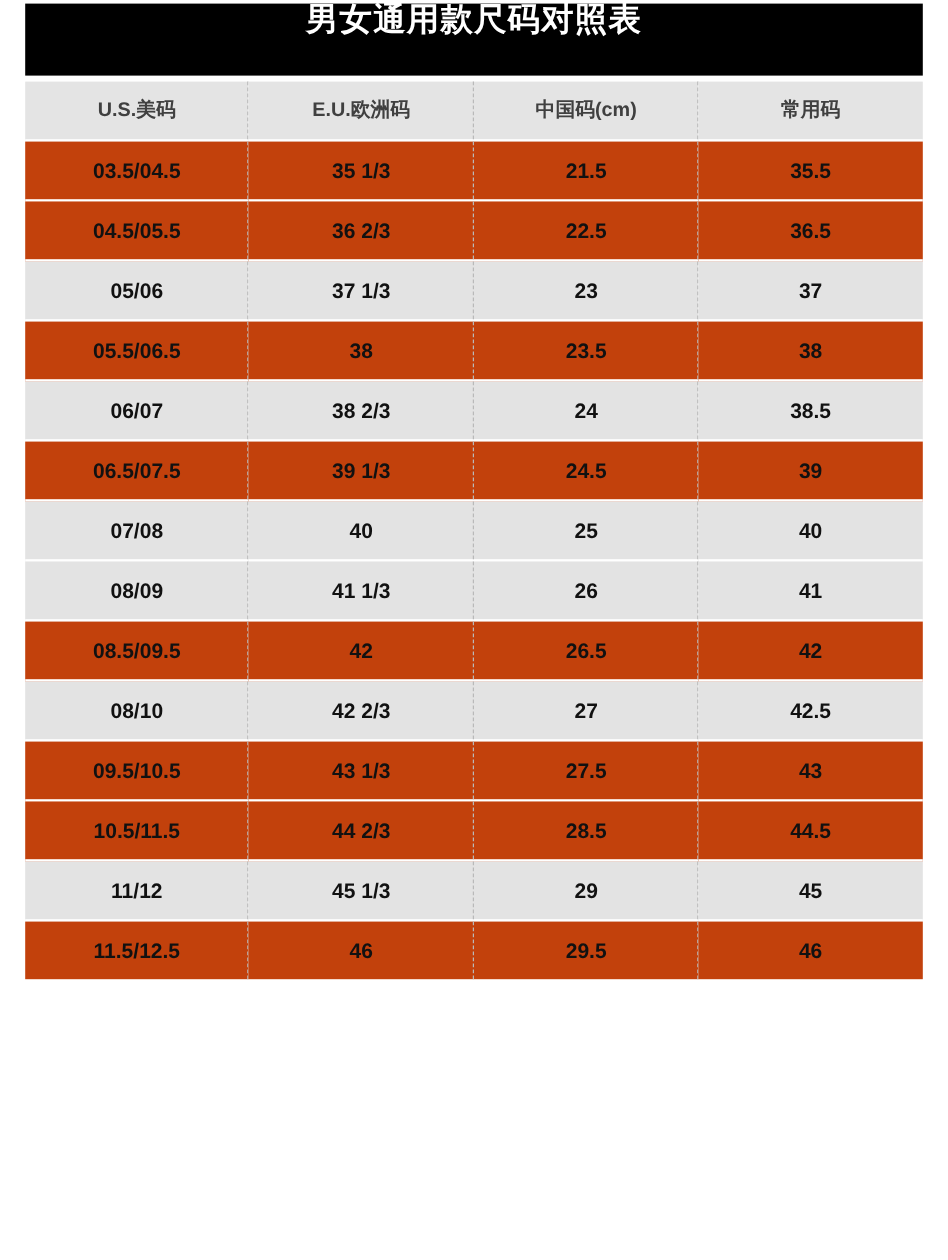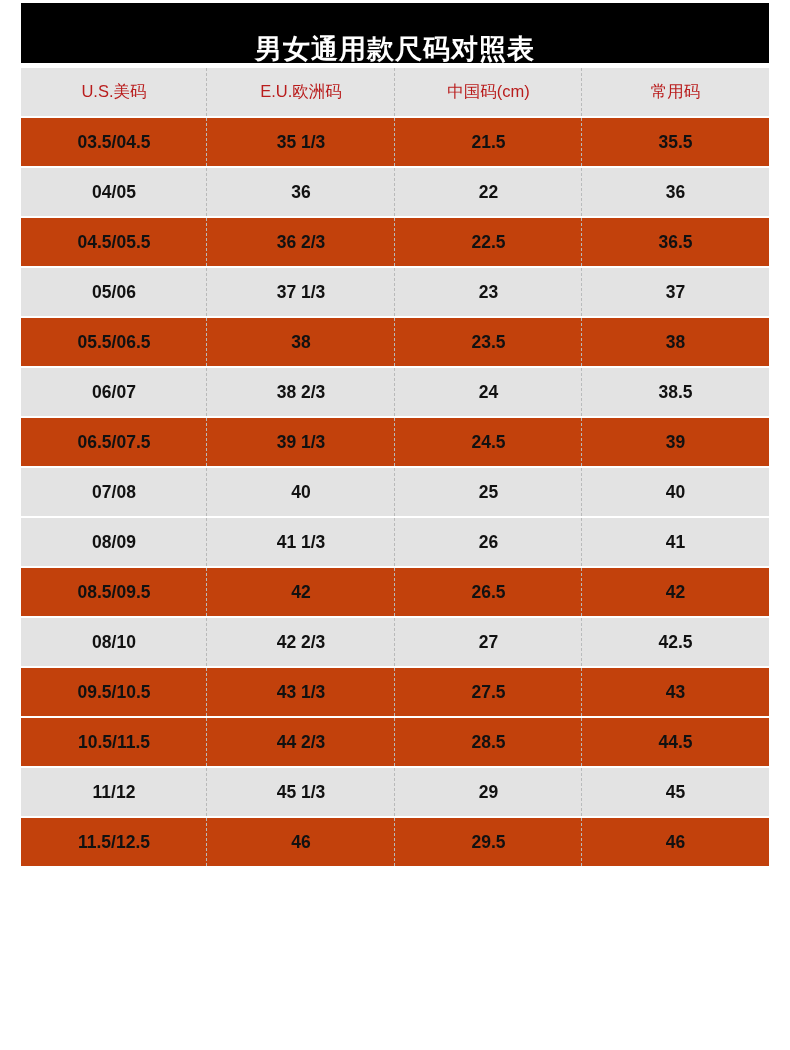--- a/index.html
+++ b/index.html
@@ -24,21 +24,21 @@
 
   
   .title-banner {
     position: absolute;
     left: 21px;
     top: 3px;
     width: 748px;
     height: 60px;
     background: #000000;
     display: flex;
-    align-items: flex-end;
+    align-items: flex-start;
     justify-content: center;
   }
   .title-text {
     color: #ffffff;
     font-size: 27px;
     font-weight: bold;
     letter-spacing: 1px;
     line-height: 1;
     white-space: nowrap;
   }
@@ -51,22 +51,22 @@
     width: 748px;
     border-collapse: separate;
     border-spacing: 0;
     table-layout: fixed;
   }
 
   .size-table tr.header-row td {
     background: #e4e4e4;
     height: 48px;
     font-size: 16.5px;
-    color: #b91c1c;
-    font-weight: normal;
+    color: #404040;
+    font-weight: bold;
   }
 
   .size-table tr.data-row td {
     height: 48px;
     font-size: 17.5px;
     color: #111111;
     font-weight: bold;
   }
 
   .size-table tr.row-light td { background: #c2410c; }
@@ -122,26 +122,20 @@
           <td class="sep">E.U.欧洲码</td>
           <td class="sep">中国码(cm)</td>
           <td>常用码</td>
         </tr>
         <tr class="data-row row-light">
           <td class="sep">03.5/04.5</td>
           <td class="sep">35 1/3</td>
           <td class="sep">21.5</td>
           <td>35.5</td>
         </tr>
-        <tr class="data-row row-dark">
-          <td class="sep">04/05</td>
-          <td class="sep">36</td>
-          <td class="sep">22</td>
-          <td>36</td>
-        </tr>
         <tr class="data-row row-light">
           <td class="sep">04.5/05.5</td>
           <td class="sep">36 2/3</td>
           <td class="sep">22.5</td>
           <td>36.5</td>
         </tr>
         <tr class="data-row row-dark">
           <td class="sep">05/06</td>
           <td class="sep">37 1/3</td>
           <td class="sep">23</td>

